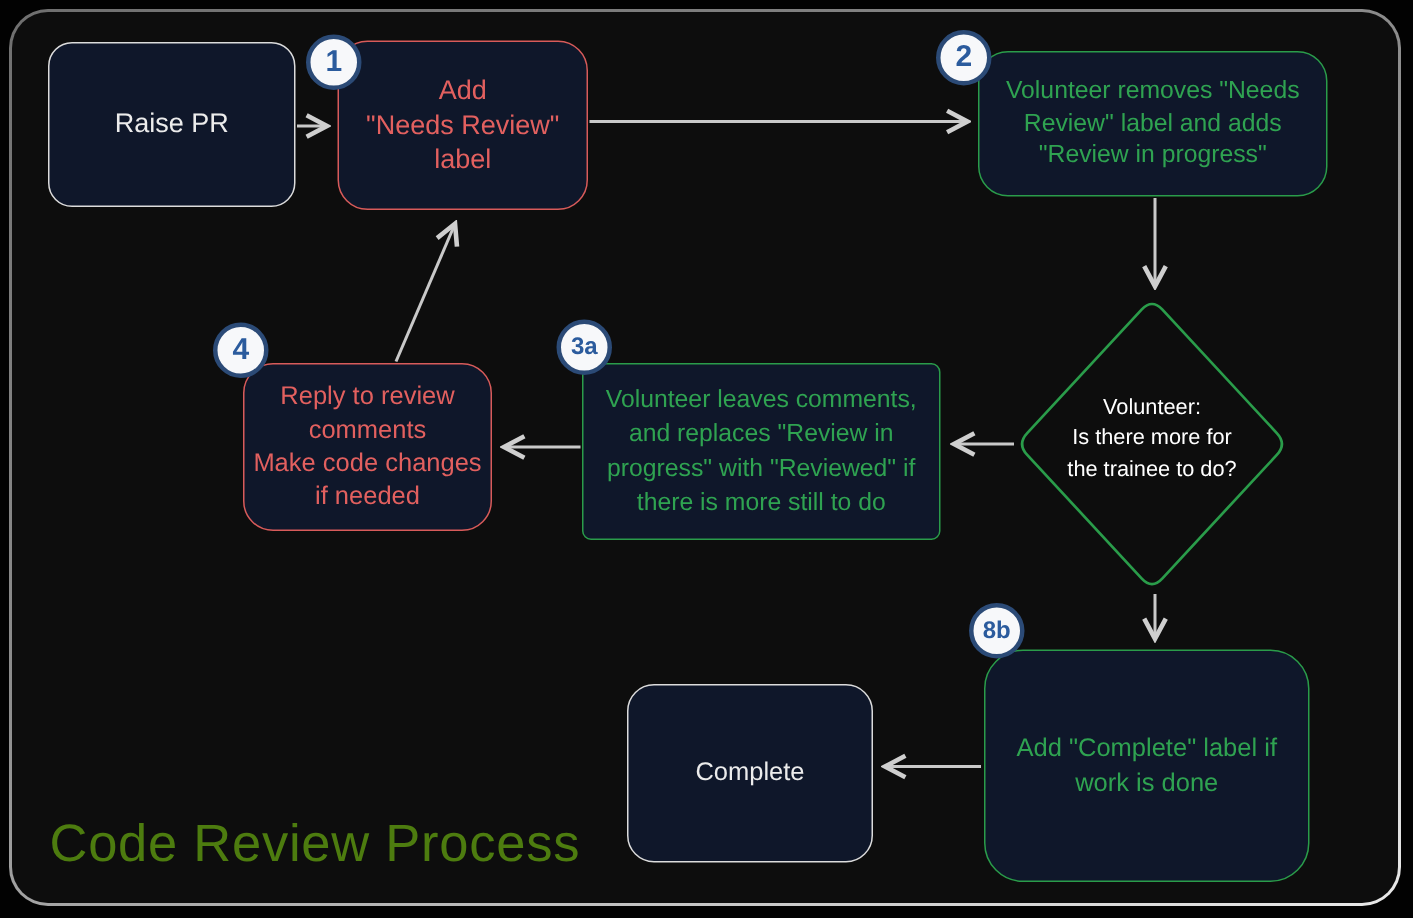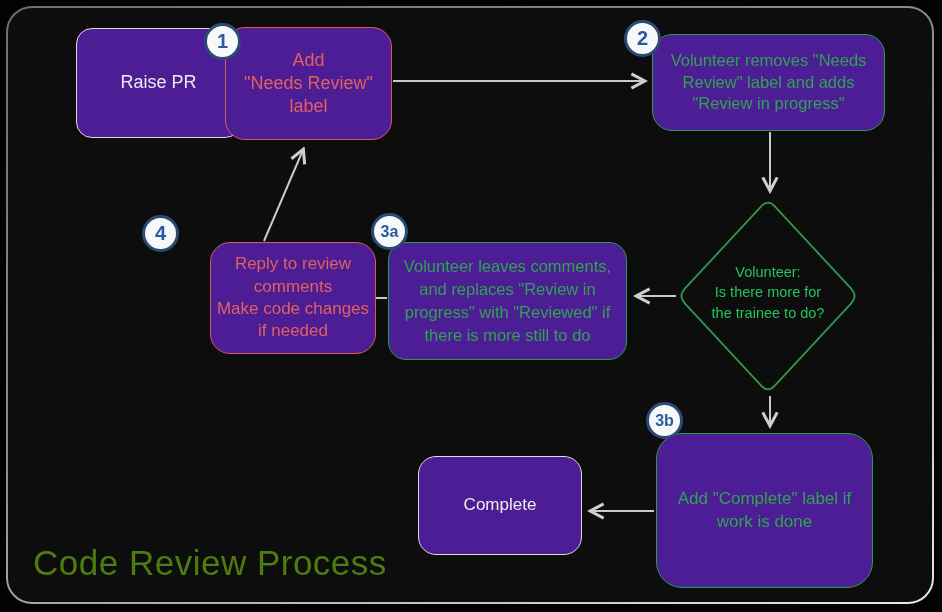--- a/index.html
+++ b/index.html
@@ -39,46 +39,46 @@
     pointer-events: none;
   }
   .node {
     position: absolute;
     display: flex;
     align-items: center;
     justify-content: center;
     text-align: center;
     box-sizing: border-box;
     white-space: pre-line;
-    background: #4c1d95;
+    background: #0f172a;
     line-height: 1.32;
   }
   .node.white {
     border: 1.6px solid #dcdcdc;
     color: #ececec;
   }
   .node.red {
     border: 1.6px solid #d85b5a;
     color: #e2605f;
   }
   .node.green {
     border: 1.6px solid #2a9c4a;
     color: #2fa351;
   }
-  .raise-pr   { left: 32px;  top: 28px;  width: 165px; height: 110px; border-radius: 16px; font-size: 18px; margin-left: 44px; }
+  .raise-pr   { left: 32px;  top: 28px;  width: 165px; height: 110px; border-radius: 16px; font-size: 18px; }
   .step1      { left: 225px; top: 27px;  width: 167px; height: 113px; border-radius: 20px; font-size: 18px; line-height: 1.27; }
   .step2      { left: 652px; top: 34px;  width: 233px; height: 97px;  border-radius: 20px; font-size: 16.5px; }
-  .step4      { left: 162px; top: 242px; width: 166px; height: 112px; border-radius: 20px; font-size: 17px; margin-left: 48px; }
-  .step3a     { left: 388px; top: 242px; width: 239px; height: 118px; border-radius: 18px; font-size: 16.5px; line-height: 1.38; }
+  .step4      { left: 162px; top: 242px; width: 166px; height: 112px; border-radius: 20px; font-size: 17px; }
+  .step3a     { left: 388px; top: 242px; width: 239px; height: 118px; border-radius: 6px; font-size: 16.5px; line-height: 1.38; }
   .step3b     { left: 656px; top: 433px; width: 217px; height: 155px; border-radius: 26px; font-size: 17px; }
-  .complete   { left: 418px; top: 456px; width: 164px; height: 99px; border-radius: 18px; font-size: 17px; }
+  .complete   { left: 418px; top: 456px; width: 164px; height: 119px; border-radius: 18px; font-size: 17px; }
   .diamond-label {
     position: absolute;
     left: 678px; top: 262px; width: 180px;
-    color: #22c55e;
+    color: #ffffff;
     font-size: 14.5px;
     line-height: 1.4;
     text-align: center;
     white-space: pre-line;
   }
   .badge {
     position: absolute;
     width: 37px; height: 37px;
     border-radius: 50%;
     background: #f7f8fa;
@@ -175,16 +175,16 @@
   </div>
 
   <div class="node white complete">
     <span>Complete</span>
   </div>
 
   <div class="badge badge-1">1</div>
   <div class="badge badge-2">2</div>
   <div class="badge wide badge-3a">3a</div>
   <div class="badge badge-4">4</div>
-  <div class="badge wide badge-3b">3b</div>
+  <div class="badge wide badge-3b">8b</div>
 
   <div class="title">Code Review Process</div>
 </div>
 
 </body></html>

